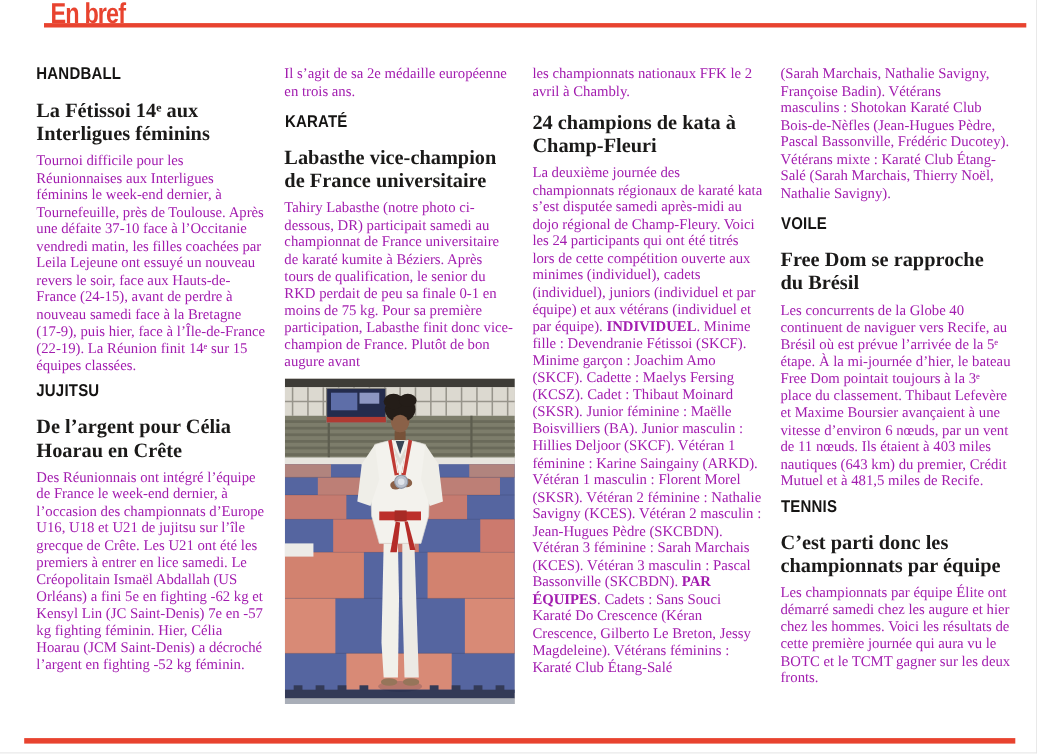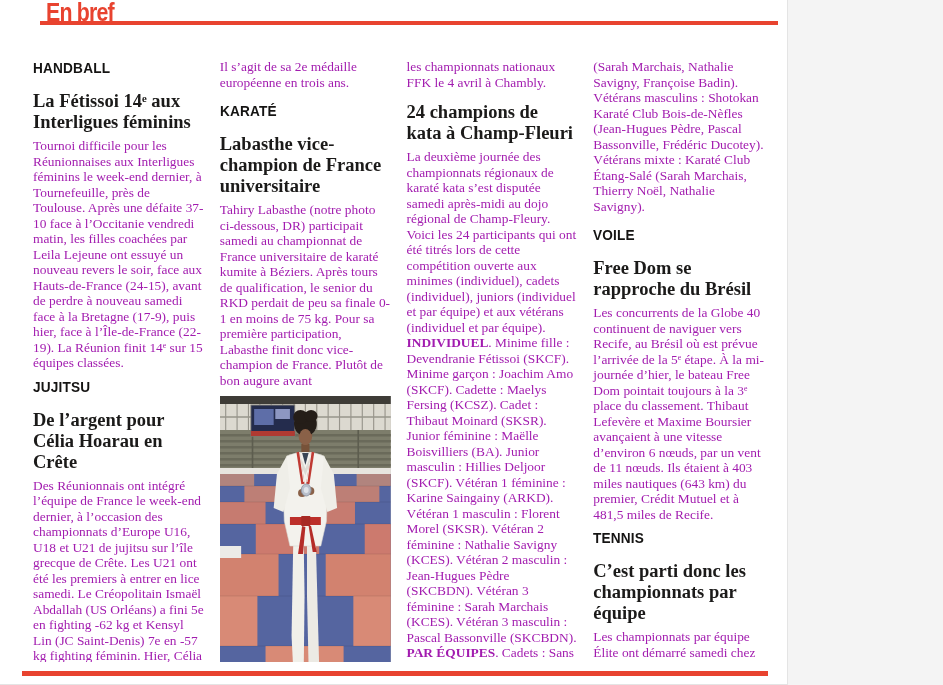--- a/index.html
+++ b/index.html
@@ -1,20 +1,20 @@
 <!DOCTYPE html>
 <html lang="fr" style="--accent: #e8432f;"><head>
 <meta charset="utf-8">
 <style>
   :root{ --accent:#e8432f; }
   *{box-sizing:border-box; margin:0; padding:0;}
   html,body{width:943px;height:685px;}
   body{background:#f4f4f4; font-family:"Liberation Serif","DejaVu Serif",serif;}
   .page{
-    position:relative; width:788px; height:685px; background:#ffffff;
+    position:relative; width:943px; height:685px; background:#ffffff;
     overflow:hidden; border-right:1px solid #e4e4e4; border-bottom:1px solid #e4e4e4;
   }
   
   .masthead{position:absolute; left:0; top:0; width:100%; height:30px;}
   .masthead-title{
     position:absolute; left:46px; top:1px;
     font-family:"Liberation Sans","DejaVu Sans",sans-serif;
     font-weight:800; font-size:26px; line-height:22px; color:var(--accent);
     transform:scale(.82,1.0); transform-origin:left top; letter-spacing:-1px;
   }
@@ -218,21 +218,21 @@
             <ellipse cx="105" cy="28" rx="14" ry="12" fill="#241d18"></ellipse>
             <ellipse cx="99" cy="21" rx="9" ry="7" fill="#241d18"></ellipse>
             <ellipse cx="112" cy="20" rx="8" ry="6" fill="#241d18"></ellipse>
             <ellipse cx="105" cy="41" rx="7.5" ry="8" fill="#8a6148"></ellipse>
           </g>
         </svg>
       </div>
     </div>
 
     <div class="col">
-      <p class="cont-para">les championnats nationaux FFK le 4 avril à Chambly.</p>
+      <p class="cont-para">les championnats nationaux FFK le 2 avril à Chambly.</p>
       <div class="article">
         <h2 class="headline">24 champions de kata à Champ-Fleuri</h2>
         <p class="body-text"><span>La deuxième journée des championnats régionaux de karaté kata s’est disputée samedi après-midi au dojo régional de Champ-Fleury. Voici les 24 participants qui ont été titrés lors de cette compétition ouverte aux minimes (individuel), cadets (individuel), juniors (individuel et par équipe) et aux vétérans (individuel et par équipe). </span><span class="b">INDIVIDUEL</span><span>. Minime fille&nbsp;: Devendranie Fétissoi (SKCF). Minime garçon&nbsp;: Joachim Amo (SKCF). Cadette&nbsp;: Maelys Fersing (KCSZ). Cadet&nbsp;: Thibaut Moinard (SKSR). Junior féminine&nbsp;: Maëlle Boisvilliers (BA). Junior masculin&nbsp;: Hillies Deljoor (SKCF). Vétéran 1 féminine&nbsp;: Karine Saingainy (ARKD). Vétéran 1 masculin&nbsp;: Florent Morel (SKSR). Vétéran 2 féminine&nbsp;: Nathalie Savigny (KCES). Vétéran 2 masculin&nbsp;: Jean-Hugues Pèdre (SKCBDN). Vétéran 3 féminine&nbsp;: Sarah Marchais (KCES). Vétéran 3 masculin&nbsp;: Pascal Bassonville (SKCBDN). </span><span class="b">PAR ÉQUIPES</span><span>. Cadets&nbsp;: Sans Souci Karaté Do Crescence (Kéran Crescence, Gilberto Le Breton, Jessy Magdeleine). Vétérans féminins&nbsp;: Karaté Club Étang-Salé</span></p>
       </div>
     </div>
 
     <div class="col">
       <p class="cont-para">(Sarah Marchais, Nathalie Savigny, Françoise Badin). Vétérans masculins&nbsp;: Shotokan Karaté Club Bois-de-Nèfles (Jean-Hugues Pèdre, Pascal Bassonville, Frédéric Ducotey). Vétérans mixte&nbsp;: Karaté Club Étang-Salé (Sarah Marchais, Thierry Noël, Nathalie Savigny).</p>
       <div class="section-label">VOILE</div>
       <div class="article">

